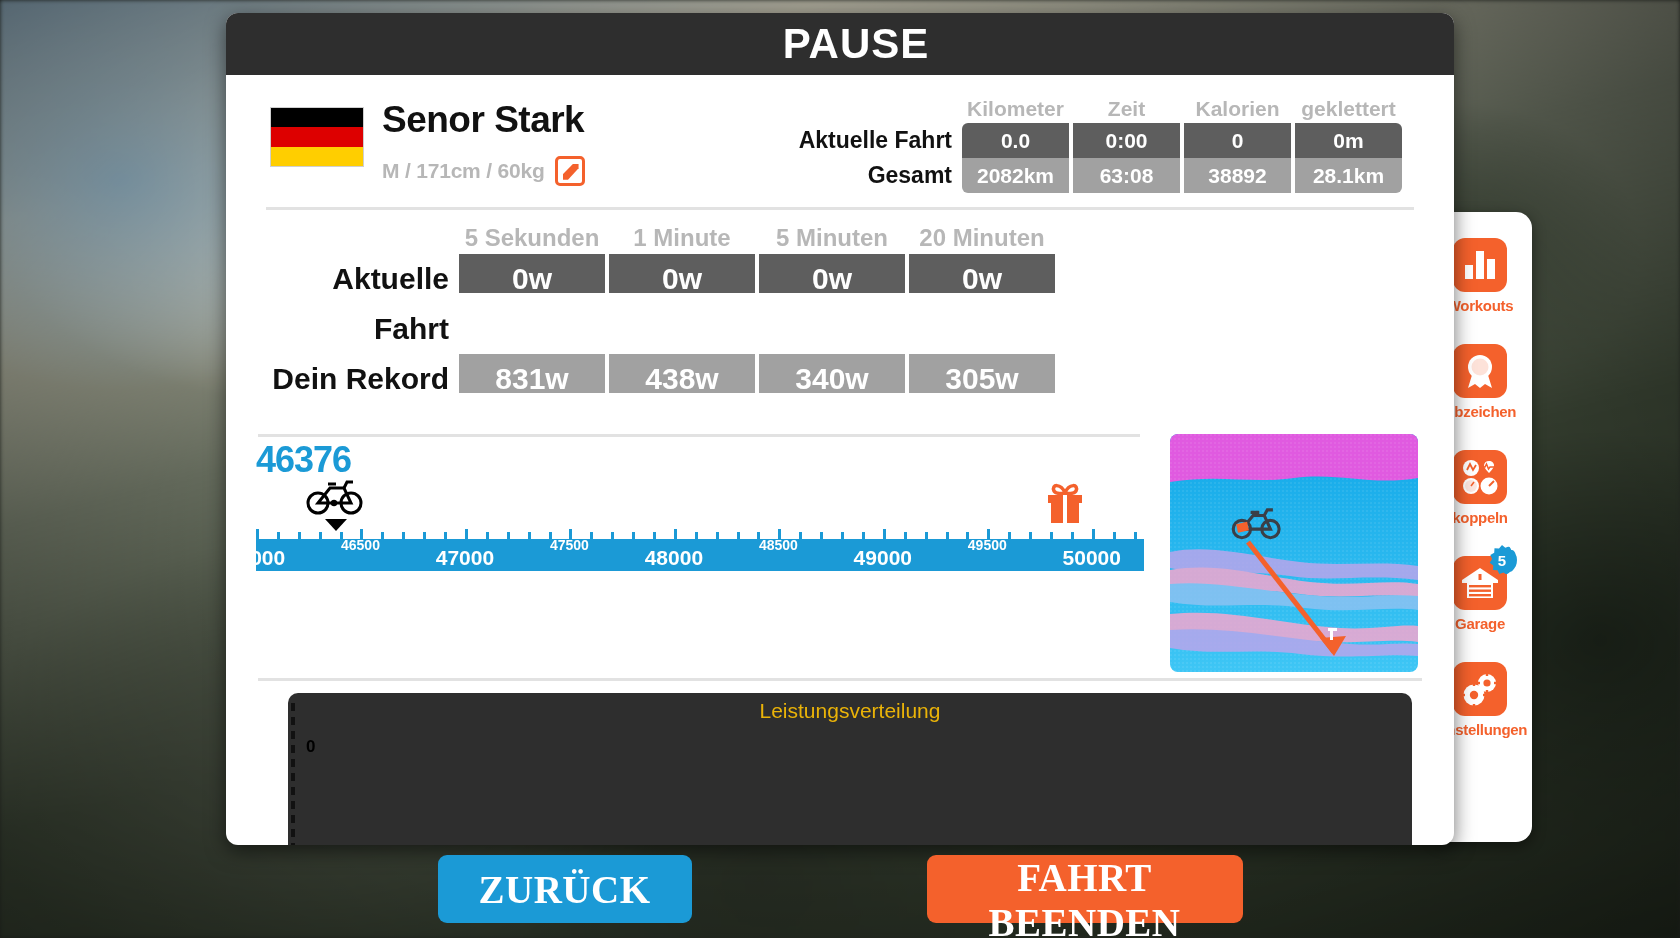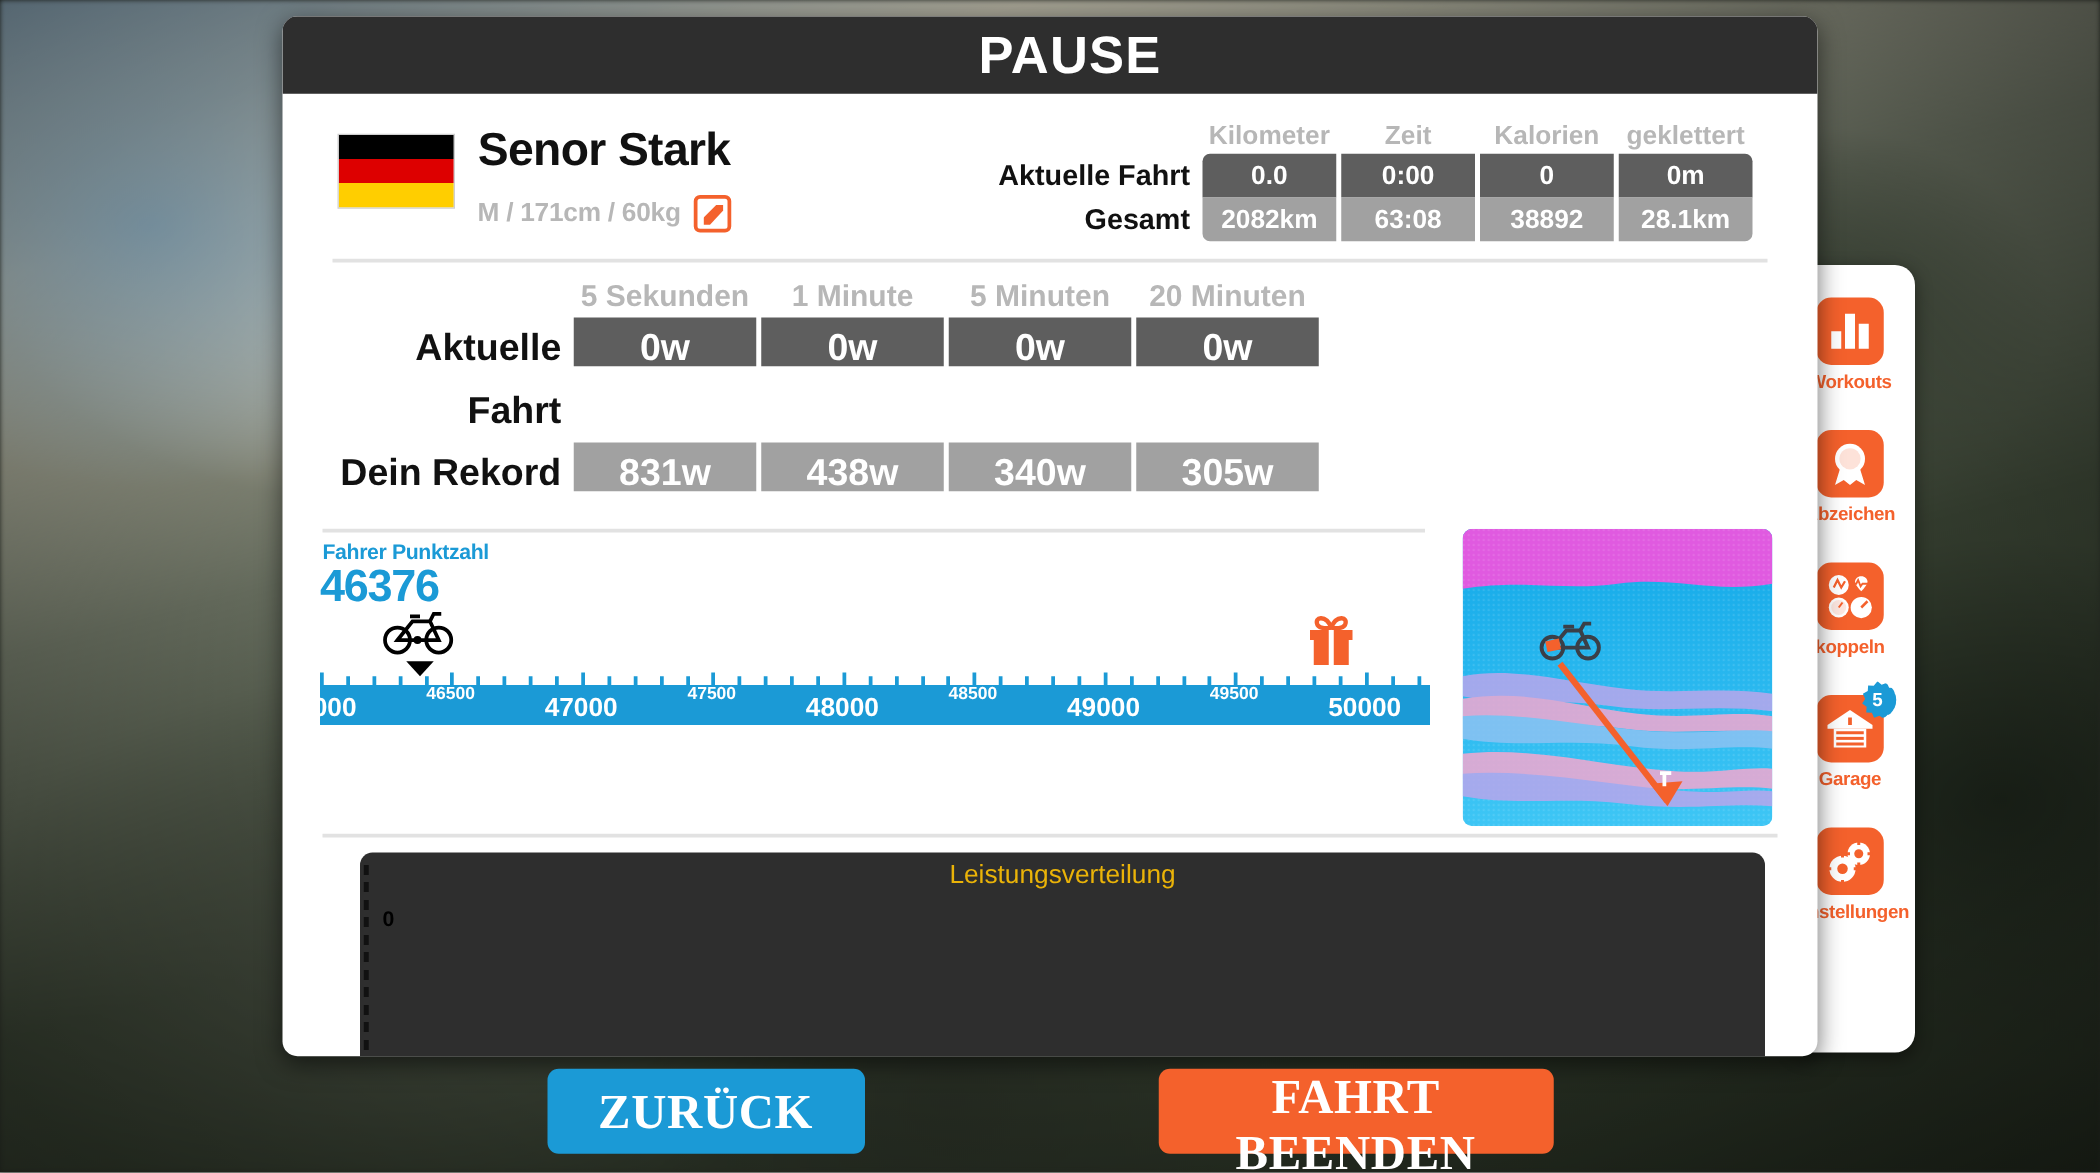--- a/index.html
+++ b/index.html
@@ -105,21 +105,21 @@
   
   .profile-row { display: flex; align-items: flex-start; padding: 4px 0 14px 0; }
   .flag {
     width: 94px; height: 60px;
     margin-left: 22px; margin-top: 10px;
     border: 1px solid #cfcfcf;
     background: linear-gradient(#000 0 33.33%, #dd0000 33.33% 66.66%, #ffce00 66.66% 100%);
     flex: 0 0 auto;
   }
   .profile-names { margin-left: 18px; padding-top: 4px; }
-  .rider-name { font-size: 37px; font-weight: bold; color: #111; letter-spacing: -0.5px; line-height: 1.05; text-align: center; }
+  .rider-name { font-size: 37px; font-weight: bold; color: #111; letter-spacing: -0.5px; line-height: 1.05; }
   .rider-meta-line { display: flex; align-items: center; gap: 10px; margin-top: 16px; }
   .rider-meta { font-size: 21px; font-weight: bold; color: #b7b7b7; letter-spacing: -0.2px; }
   .edit-icon {
     width: 30px; height: 30px; border: 3px solid #f4612c; border-radius: 5px;
     position: relative; cursor: pointer; flex: 0 0 auto;
   }
   .edit-icon:before {
     content:""; position:absolute; left: 5px; top: 5px;
     width: 16px; height: 16px;
     background: #f4612c;
@@ -135,21 +135,21 @@
   .cell.dark { background: #5e5e5e; }
   .cell.light { background: #a1a1a1; }
   .totals-grid .c-tl { border-top-left-radius: 6px; }
   .totals-grid .c-tr { border-top-right-radius: 6px; }
   .totals-grid .c-bl { border-bottom-left-radius: 6px; }
   .totals-grid .c-br { border-bottom-right-radius: 6px; }
 
   .hrule { height: 3px; background: #e2e2e2; margin: 0 18px; }
 
   
-  .power { display: grid; grid-template-columns: 205px repeat(4, 146px); column-gap: 4px; margin: 14px 0 5px 0; padding-left: 2px; }
+  .power { display: grid; grid-template-columns: 205px repeat(4, 146px); column-gap: 4px; margin: 14px 0 16px 0; padding-left: 2px; }
   .power-head { font-size: 24px; font-weight: bold; color: #b7b7b7; text-align: center; padding-bottom: 2px; }
   .power-rowlabel { font-size: 30px; font-weight: bold; color: #111; text-align: right; padding-right: 6px; line-height: 50px; }
   .pcell { color: #fff; font-size: 30px; font-weight: bold; text-align: center; line-height: 50px; height: 39px; }
   .pcell.dark { background: #5e5e5e; }
   .pcell.light { background: #a1a1a1; }
 
   
   .mid { display: flex; margin-top: 14px; }
   .score-col { flex: 1 1 auto; padding-right: 20px; }
   .score-rule { height: 3px; background: #e2e2e2; margin: 0 10px 6px 10px; }
@@ -348,21 +348,20 @@
       <div class="power-rowlabel">Dein Rekord</div>
       <div class="pcell light c-bl">831w</div>
       <div class="pcell light">438w</div>
       <div class="pcell light">340w</div>
       <div class="pcell light c-br">305w</div>
     </div>
 
     <div class="mid">
       <div class="score-col">
         <div class="score-rule"></div>
-        <div class="score-label">Fahrer Punktzahl</div>
         <div class="score-value">46376</div>
 
         <div class="progress-wrap">
           <div class="bike-marker" style="left: 57.5619px;">
             <svg width="58" height="36" viewBox="0 0 58 36" aria-hidden="true">
               <g stroke="#000" stroke-width="3" fill="none">
                 <circle cx="12" cy="24" r="10"></circle>
                 <circle cx="45" cy="24" r="10"></circle>
                 <path d="M12 24 L24 9 L38 9 L45 24 L27 24 Z"></path>
                 <path d="M22 5 L30 5"></path>

